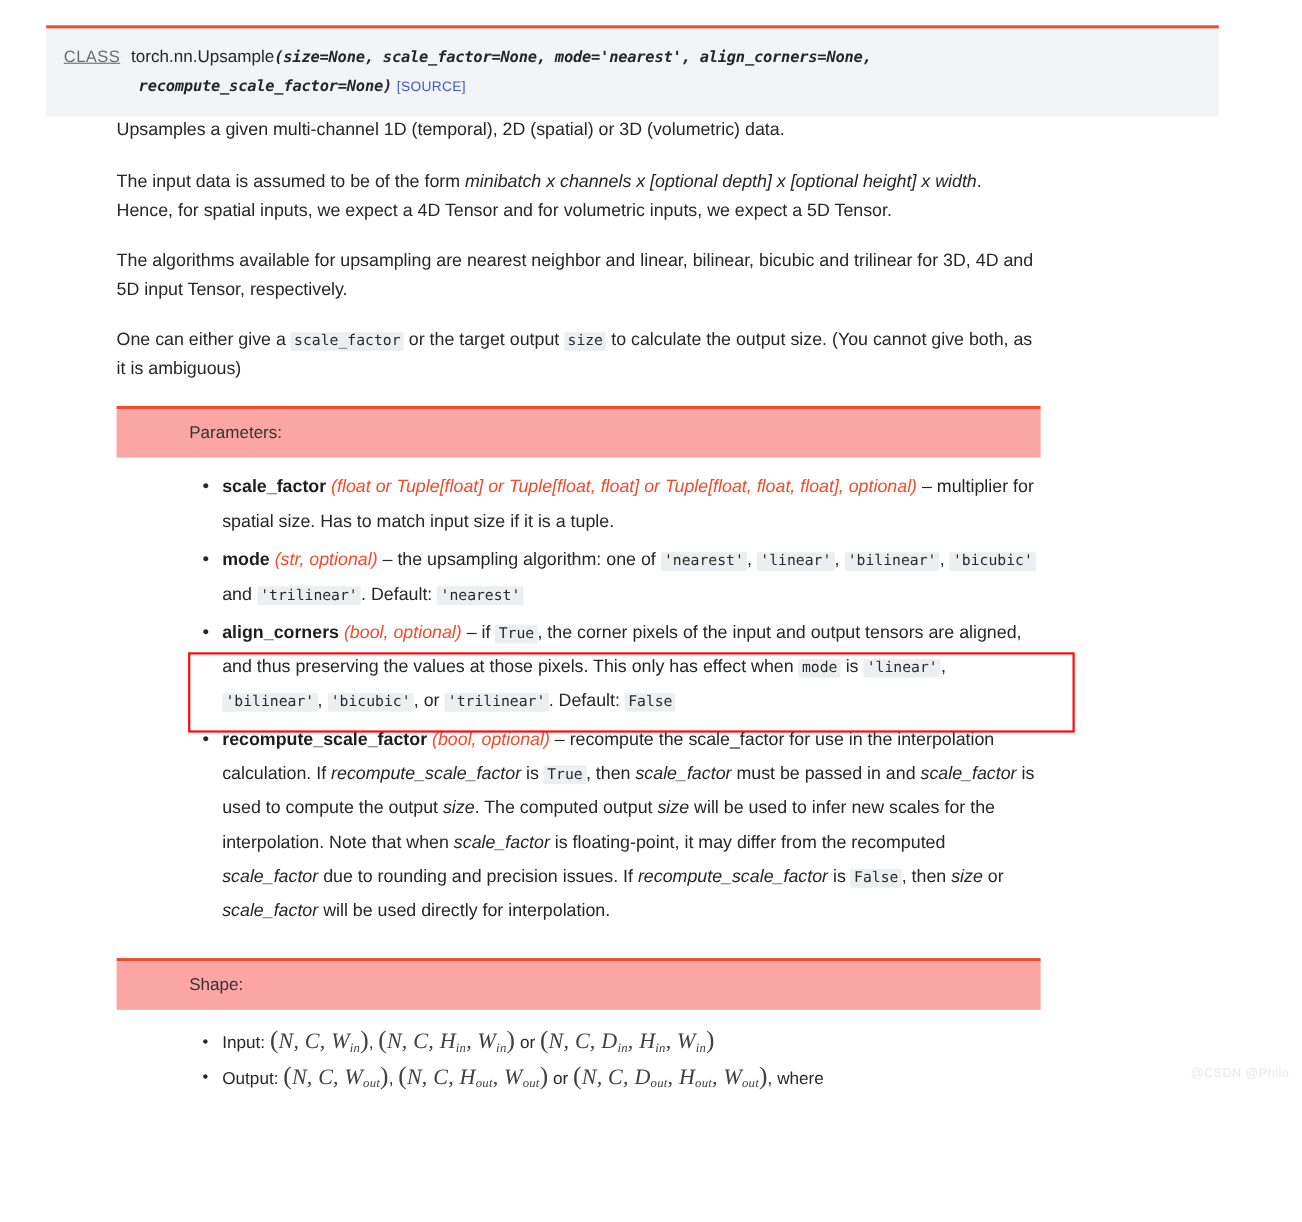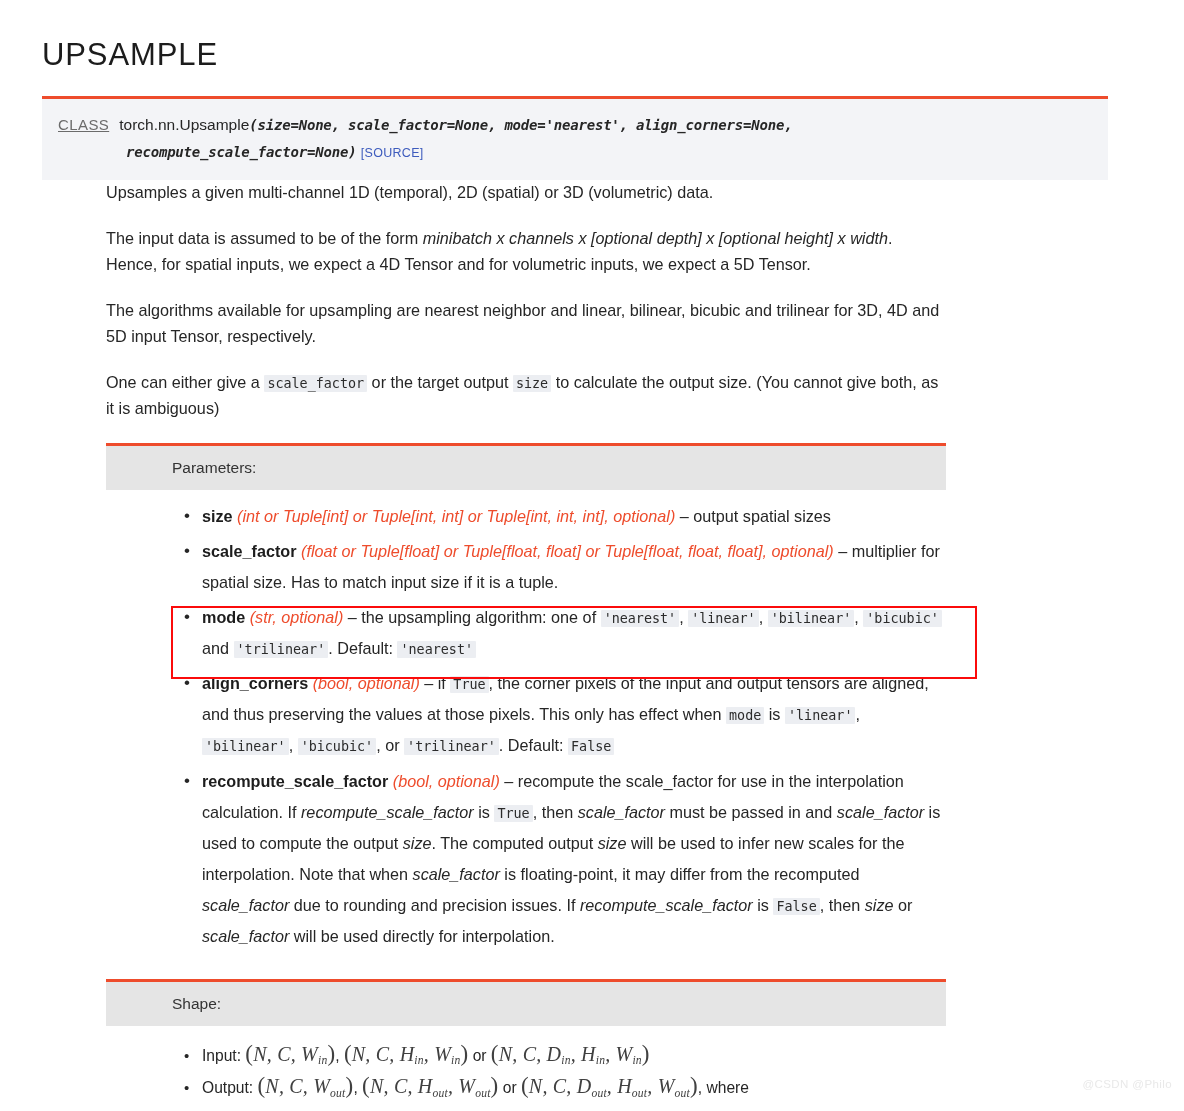--- a/index.html
+++ b/index.html
@@ -113,21 +113,21 @@
   
   .field-section {
     margin: 0 0 0 106px;
     width: 840px;
   }
   .field-rule {
     height: 3px;
     background: #ee4c2c;
   }
   .field-head {
-    background: #e5e5e5;
+    background: #fca5a5;
     font-size: 15.5px;
     color: #333;
     padding: 13px 0 13px 66px;
   }
   .field-body {
     padding-top: 11px;
   }
 
   ul.params {
     margin: 0;
@@ -216,21 +216,20 @@
     letter-spacing: .4px;
     font-family: "Liberation Sans", sans-serif;
     user-select: none;
   }
 </style>
 </head>
 <body>
 
 <div class="page">
 
-  <h1 class="page-title">UPSAMPLE</h1>
 
   <div class="sig-wrap">
     <div class="orange-rule"></div>
     <div class="sig-box">
       <div class="sig-line">
         <span class="kw-class">CLASS</span><span class="sig-name">torch.nn.Upsample</span><span class="sig-params">(</span><span class="sig-params">size=None, scale_factor=None, mode='nearest', align_corners=None,</span>
       </div>
       <div class="sig-line">
         <span class="sig-indent"></span><span class="sig-params">recompute_scale_factor=None</span><span class="sig-params">)</span>
         <a class="src-link" href="#">[SOURCE]</a>
@@ -247,24 +246,20 @@
 
     <p class="para"><span>One can either give a </span><code>scale_factor</code><span> or the target output </span><code>size</code><span> to calculate the output size. (You cannot give both, as it is ambiguous)</span></p>
   </div>
 
   <div class="field-section">
     <div class="field-rule"></div>
     <div class="field-head">Parameters:</div>
     <div class="field-body">
       <ul class="params">
 
-        <li>
-          <span class="pname">size</span>
-          <span class="ptype">(<span>int or Tuple[int] or Tuple[int, int] or Tuple[int, int, int], optional</span>)</span><span> – output spatial sizes</span>
-        </li>
 
         <li>
           <span class="pname">scale_factor</span>
           <span class="ptype">(<span>float or Tuple[float] or Tuple[float, float] or Tuple[float, float, float], optional</span>)</span><span> – multiplier for spatial size. Has to match input size if it is a tuple.</span>
         </li>
 
         <li>
           <span class="pname">mode</span>
           <span class="ptype">(<span>str, optional</span>)</span><span> – the upsampling algorithm: one of </span><code>'nearest'</code>, <code>'linear'</code>, <code>'bilinear'</code>, <code>'bicubic'</code><span> and </span><code>'trilinear'</code><span>. Default: </span><code>'nearest'</code>
         </li>

